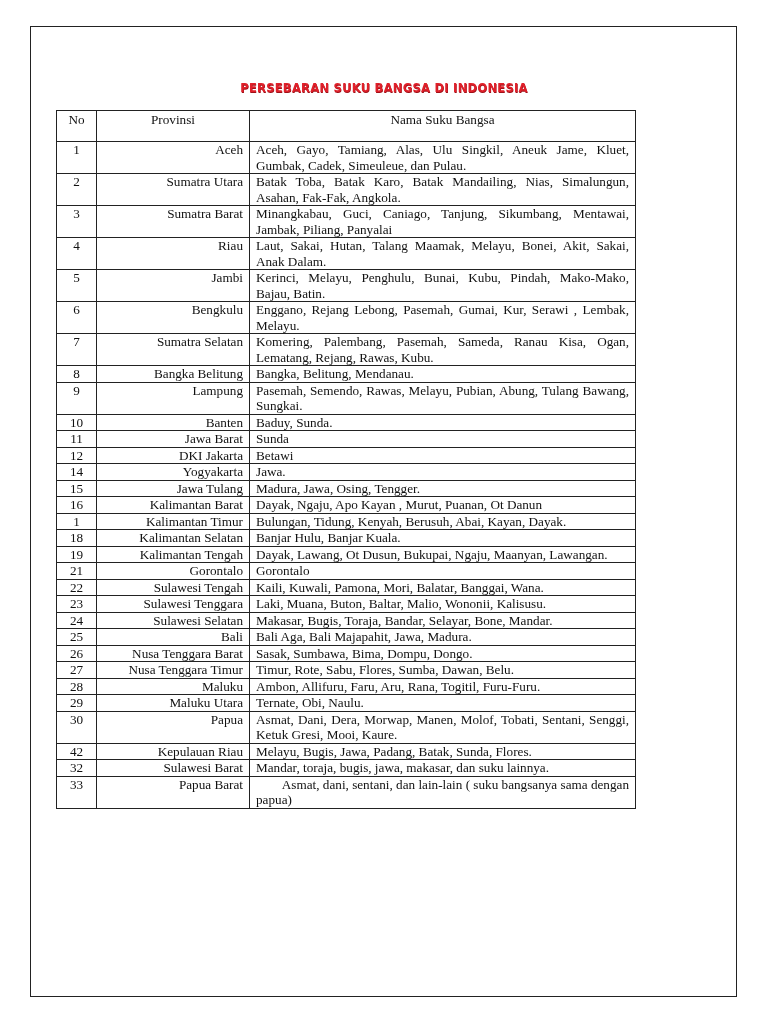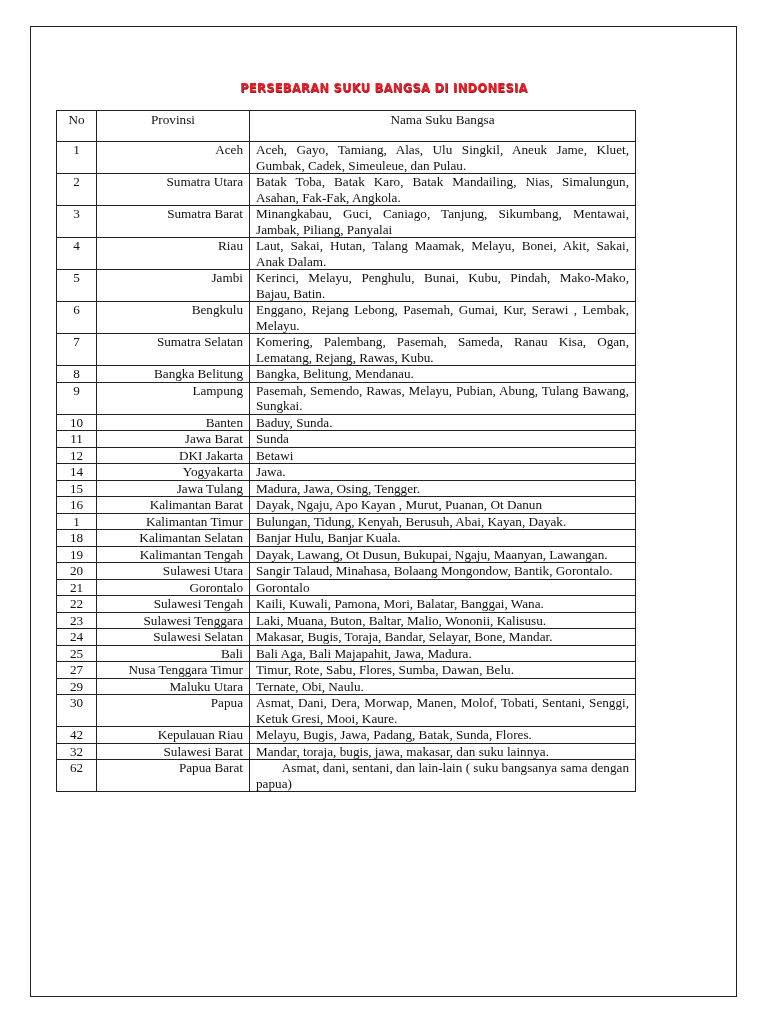--- a/index.html
+++ b/index.html
@@ -116,25 +116,20 @@
         <td class="col-no">18</td>
         <td class="col-prov">Kalimantan Selatan</td>
         <td class="col-suku single">Banjar Hulu, Banjar Kuala.</td>
       </tr>
       <tr>
         <td class="col-no">19</td>
         <td class="col-prov">Kalimantan Tengah</td>
         <td class="col-suku single">Dayak, Lawang, Ot Dusun, Bukupai, Ngaju, Maanyan, Lawangan.</td>
       </tr>
       <tr>
-        <td class="col-no">20</td>
-        <td class="col-prov">Sulawesi Utara</td>
-        <td class="col-suku single">Sangir Talaud, Minahasa, Bolaang Mongondow, Bantik, Gorontalo.</td>
-      </tr>
-      <tr>
         <td class="col-no">21</td>
         <td class="col-prov">Gorontalo</td>
         <td class="col-suku single">Gorontalo</td>
       </tr>
       <tr>
         <td class="col-no">22</td>
         <td class="col-prov">Sulawesi Tengah</td>
         <td class="col-suku single">Kaili, Kuwali, Pamona, Mori, Balatar, Banggai, Wana.</td>
       </tr>
       <tr>
@@ -146,23 +141,33 @@
         <td class="col-no">24</td>
         <td class="col-prov">Sulawesi Selatan</td>
         <td class="col-suku single">Makasar, Bugis, Toraja, Bandar, Selayar, Bone, Mandar.</td>
       </tr>
       <tr>
         <td class="col-no">25</td>
         <td class="col-prov">Bali</td>
         <td class="col-suku single">Bali Aga, Bali Majapahit, Jawa, Madura.</td>
       </tr>
       <tr>
+        <td class="col-no">26</td>
+        <td class="col-prov">Nusa Tenggara Barat</td>
+        <td class="col-suku single">Sasak, Sumbawa, Bima, Dompu, Dongo.</td>
+      </tr>
+      <tr>
         <td class="col-no">27</td>
         <td class="col-prov">Nusa Tenggara Timur</td>
         <td class="col-suku single">Timur, Rote, Sabu, Flores, Sumba, Dawan, Belu.</td>
+      </tr>
+      <tr>
+        <td class="col-no">28</td>
+        <td class="col-prov">Maluku</td>
+        <td class="col-suku single">Ambon, Allifuru, Faru, Aru, Rana, Togitil, Furu-Furu.</td>
       </tr>
       <tr>
         <td class="col-no">29</td>
         <td class="col-prov">Maluku Utara</td>
         <td class="col-suku single">Ternate, Obi, Naulu.</td>
       </tr>
       <tr class="double">
         <td class="col-no">30</td>
         <td class="col-prov">Papua</td>
         <td class="col-suku">Asmat, Dani, Dera, Morwap, Manen, Molof, Tobati, Sentani, Senggi, Ketuk Gresi, Mooi, Kaure.</td>
@@ -171,18 +176,18 @@
         <td class="col-no">42</td>
         <td class="col-prov">Kepulauan Riau</td>
         <td class="col-suku single">Melayu, Bugis, Jawa, Padang, Batak, Sunda, Flores.</td>
       </tr>
       <tr>
         <td class="col-no">32</td>
         <td class="col-prov">Sulawesi Barat</td>
         <td class="col-suku single">Mandar, toraja, bugis, jawa, makasar, dan suku lainnya.</td>
       </tr>
       <tr>
-        <td class="col-no">62</td>
+        <td class="col-no">33</td>
         <td class="col-prov">Papua Barat</td>
         <td class="col-suku single">Asmat, dani, sentani, dan lain-lain ( suku bangsanya sama dengan papua)</td>
       </tr>
     </tbody>
 </table>
 
 </body></html>

